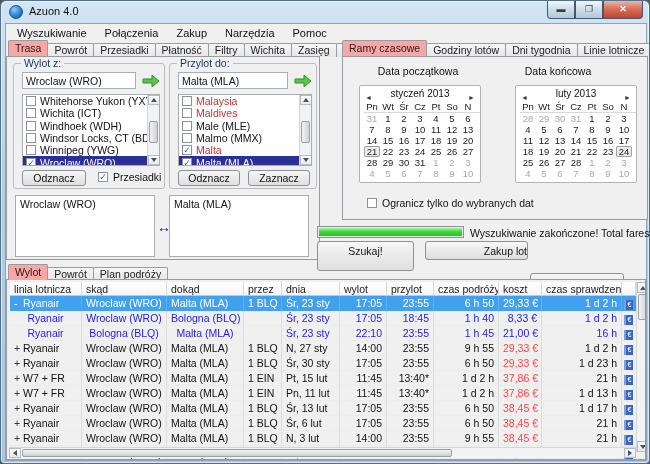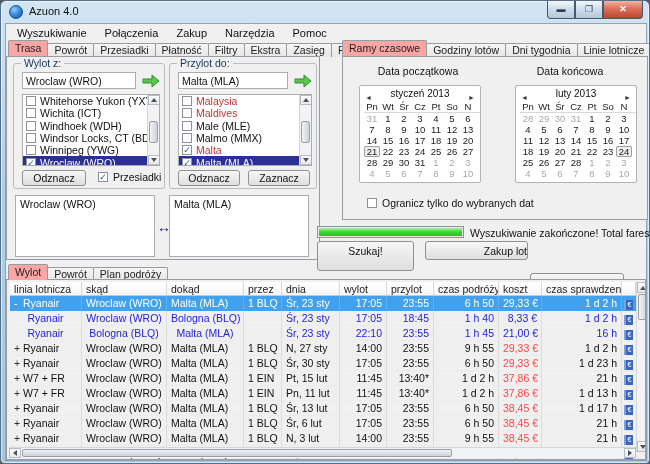--- a/index.html
+++ b/index.html
@@ -119,21 +119,21 @@
       <div class="wbtn min">▬</div>
       <div class="wbtn">❐</div>
       <div class="wbtn close">✕</div>
     </div>
   </div>
 
   <div id="client">
 
     <div id="menubar"><span class="menu-item">Wyszukiwanie</span><span class="menu-item">Połączenia</span><span class="menu-item">Zakup</span><span class="menu-item">Narzędzia</span><span class="menu-item">Pomoc</span></div>
 
-    <div class="tabstrip" id="route-tabs" style="left:2px; top:16px;"><span class="tab active">Trasa</span><span class="tab">Powrót</span><span class="tab">Przesiadki</span><span class="tab">Płatność</span><span class="tab">Filtry</span><span class="tab">Ekstra</span><span class="tab">Zasięg</span><span class="tab">Podróżujący</span></div>
+    <div class="tabstrip" id="route-tabs" style="left:2px; top:16px;"><span class="tab active">Trasa</span><span class="tab">Powrót</span><span class="tab">Przesiadki</span><span class="tab">Płatność</span><span class="tab">Filtry</span><span class="tab">Wichita</span><span class="tab">Zasięg</span><span class="tab">Podróżujący</span></div>
     <div class="panel" id="left-panel" style="left:0; top:32px; width:314px; height:204px;">
 
       <div class="groupbox" style="left:6px; top:6px; width:152px; height:126px;">
         <span class="gb-label">Wylot z:</span>
         <input class="txt" style="left: 8px; top: 8px; width: 114px;" value="Wroclaw (WRO)">
         <svg class="go-arrow" style="left:128px; top:10px;" viewBox="0 0 18 14">
           <path d="M1 5 h9 v-4 l7 6 -7 6 v-4 h-9 z" fill="#5fc24d" stroke="#2f8f2f" stroke-width="1"></path>
         </svg>
         <div class="listbox" style="left:8px; top:30px; width:138px; height:72px;" id="dep-list">
             <div class="lrow">
@@ -223,21 +223,21 @@
       </div>
 
       <div class="memo" style="left:8px; top:138px; width:140px; height:62px;">Wroclaw (WRO)</div>
       <span class="swap" style="left:150px; top:162px;">↔</span>
       <div class="memo" style="left:162px; top:138px; width:140px; height:62px;">Malta (MLA)</div>
     </div>
 
     <div class="tabstrip" id="time-tabs" style="left:336px; top:16px;"><span class="tab active">Ramy czasowe</span><span class="tab">Godziny lotów</span><span class="tab">Dni tygodnia</span><span class="tab">Linie lotnicze</span></div>
     <div class="panel" id="right-panel" style="left:336px; top:32px; width:306px; height:164px;">
       <div class="cal-title" style="left:10px; top:8px;">Data początkowa</div>
-      <div class="cal-title" style="left:162px; top:8px;">Data końcowa</div>
+      <div class="cal-title" style="left:150px; top:8px;">Data końcowa</div>
       <div class="calendar" style="left:16px; top:28px;" id="cal-start">
           <div class="cal-head"><span class="cal-nav" style="left: 5px;">◄</span><span>styczeń 2013</span><span class="cal-nav" style="right: 5px;">►</span></div>
           <div class="cal-grid wd">
             <span class="cal-cell wdh">Pn</span>
             <span class="cal-cell wdh">Wt</span>
             <span class="cal-cell wdh">Śr</span>
             <span class="cal-cell wdh">Cz</span>
             <span class="cal-cell wdh">Pt</span>
             <span class="cal-cell wdh">So</span>
             <span class="cal-cell wdh">N</span>

